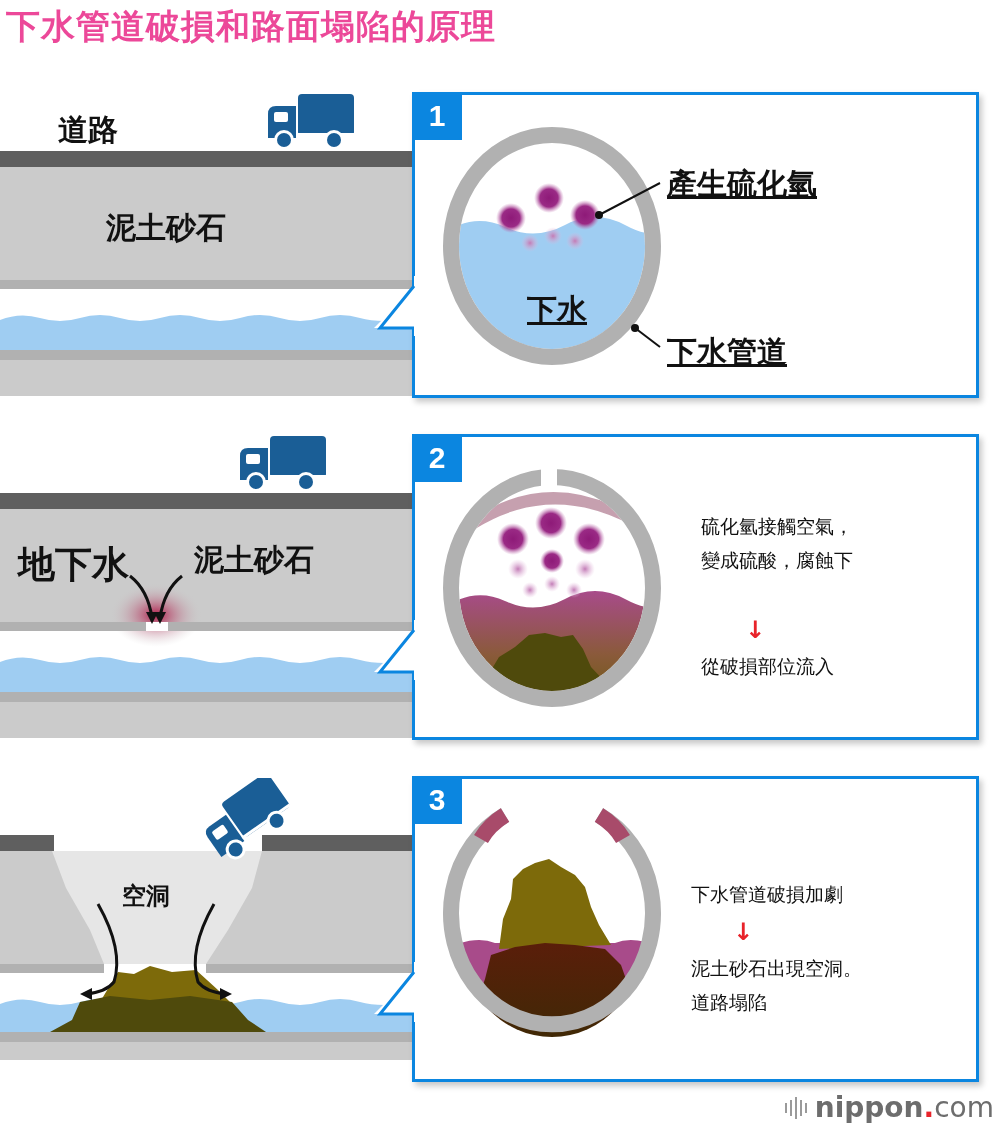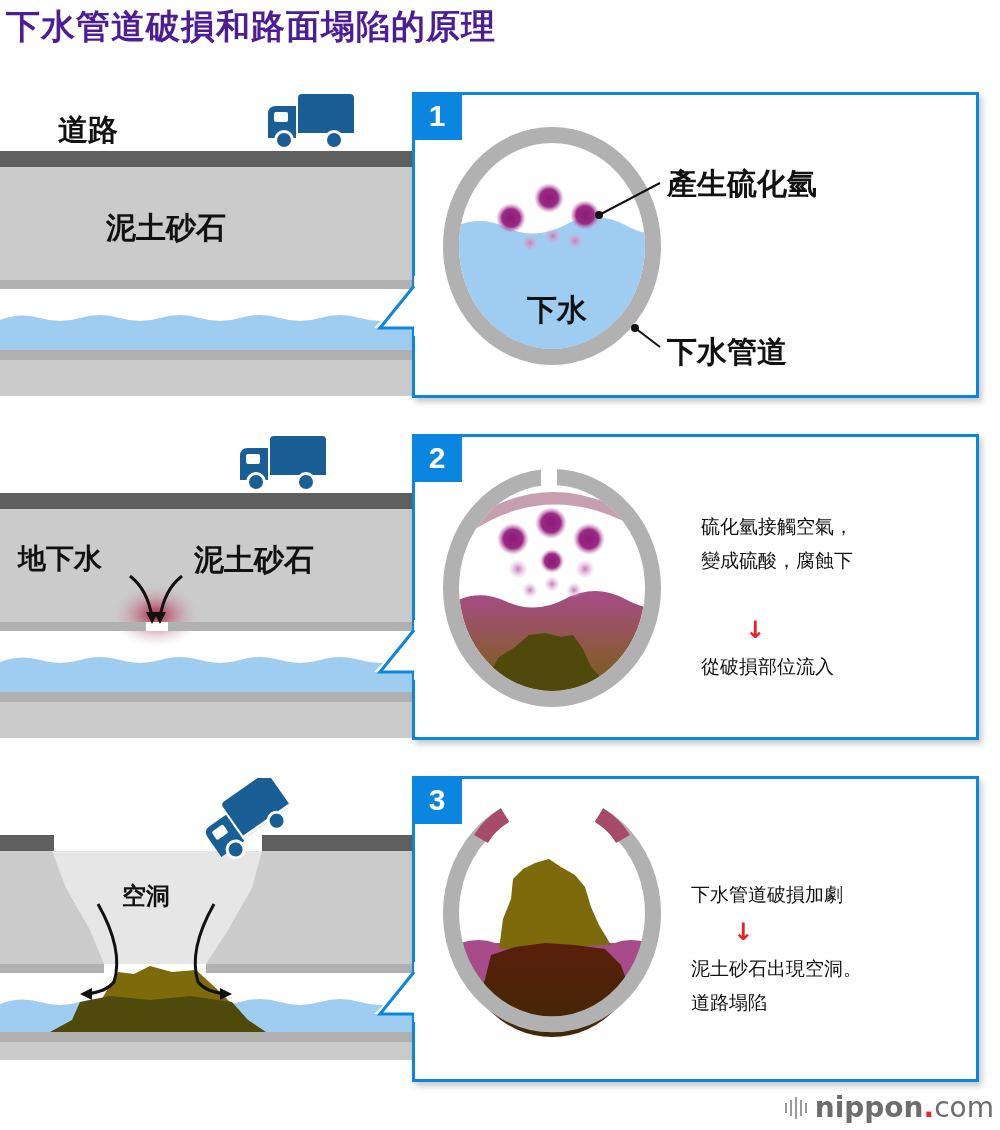--- a/index.html
+++ b/index.html
@@ -2,21 +2,21 @@
 <html><head>
 <meta charset="utf-8">
 <style>
   * { margin: 0; padding: 0; box-sizing: border-box; }
   html, body { width: 1000px; height: 1130px; background: #ffffff; overflow: hidden; }
   body { position: relative; font-family: "DejaVu Sans", "Liberation Sans", sans-serif; color: #111; }
 
   .title {
     position: absolute; left: 6px; top: 6px;
     font-size: 34px; font-weight: bold; letter-spacing: 1px; line-height: 40px;
-    color: #4c1d95;
+    color: #ec4899;
   }
 
   .scene { position: absolute; left: 0; width: 420px; }
   .scene svg { position: absolute; left: 0; top: 0; }
 
   .label { position: absolute; font-weight: bold; color: #111; white-space: nowrap; }
 
   .panel {
     position: absolute; left: 412px; width: 567px;
     background: #fff; border: 3px solid #0b86e0;
@@ -24,21 +24,21 @@
   }
   .badge {
     position: absolute; left: -3px; top: -3px; width: 50px; height: 48px;
     background: #0b86e0; color: #fff; font-weight: bold; font-size: 30px;
     font-family: "Liberation Sans", sans-serif;
     display: flex; align-items: center; justify-content: center;
   }
   .panel svg { position: absolute; left: 0; top: 0; }
 
   .ptext { position: absolute; font-size: 19px; line-height: 34px; color: #111; white-space: nowrap; }
-  .ptext.bold { font-weight: bold; }
+  .ptext.bold { font-weight: bold; text-decoration: underline; }
   .red-arrow { color: #e8232a; font-weight: bold; font-size: 24px; line-height: 26px; }
 
   .pointer { position: absolute; left: 370px; }
 
   .footer-logo {
     position: absolute; right: 6px; bottom: 6px; font-size: 28px; color: #6d6d6d;
     font-family: "DejaVu Sans", sans-serif; display: flex; align-items: center; gap: 8px;
   }
   .footer-logo .brand { font-weight: bold; }
   .footer-logo .dot { color: #e8232a; font-weight: bold; }
@@ -147,21 +147,21 @@
   <svg style="left:238px;top:16px;" width="90" height="58" viewBox="0 0 90 58">
     <rect x="32" y="0" width="56" height="42" rx="4" fill="#1a5e96"></rect>
     <path d="M2 20 Q2 12 10 12 L30 12 L30 44 L2 44 Z" fill="#1a5e96"></path>
     <rect x="8" y="18" width="14" height="10" rx="2" fill="#fff"></rect>
     <rect x="30" y="39" width="58" height="3" fill="#fff"></rect>
     <circle cx="18" cy="46" r="10" fill="#fff"></circle>
       <circle cx="18" cy="46" r="7" fill="#1a5e96"></circle>
     <circle cx="68" cy="46" r="10" fill="#fff"></circle>
       <circle cx="68" cy="46" r="7" fill="#1a5e96"></circle>
   </svg>
-  <div class="label" style="left:18px;top:120px;font-size:28px;">地下水</div>
+  <div class="label" style="left:18px;top:120px;font-size:37px;">地下水</div>
   <div class="label" style="left:194px;top:120px;font-size:30px;">泥土砂石</div>
 </div>
 
 <div class="panel" style="top:434px;height:306px;">
   <div class="badge">2</div>
   <svg width="567" height="306">
     <defs>
       <linearGradient id="sludge2" x1="0" y1="0" x2="0" y2="1">
         <stop offset="0%" stop-color="#a84b8a"></stop>
           <stop offset="55%" stop-color="#8a5a3a"></stop>

